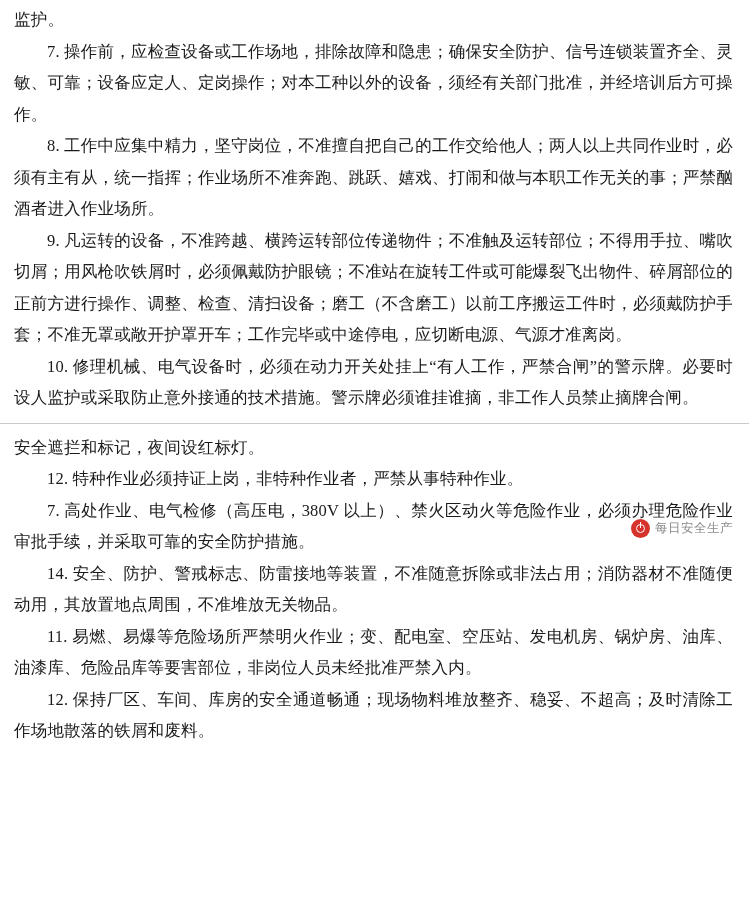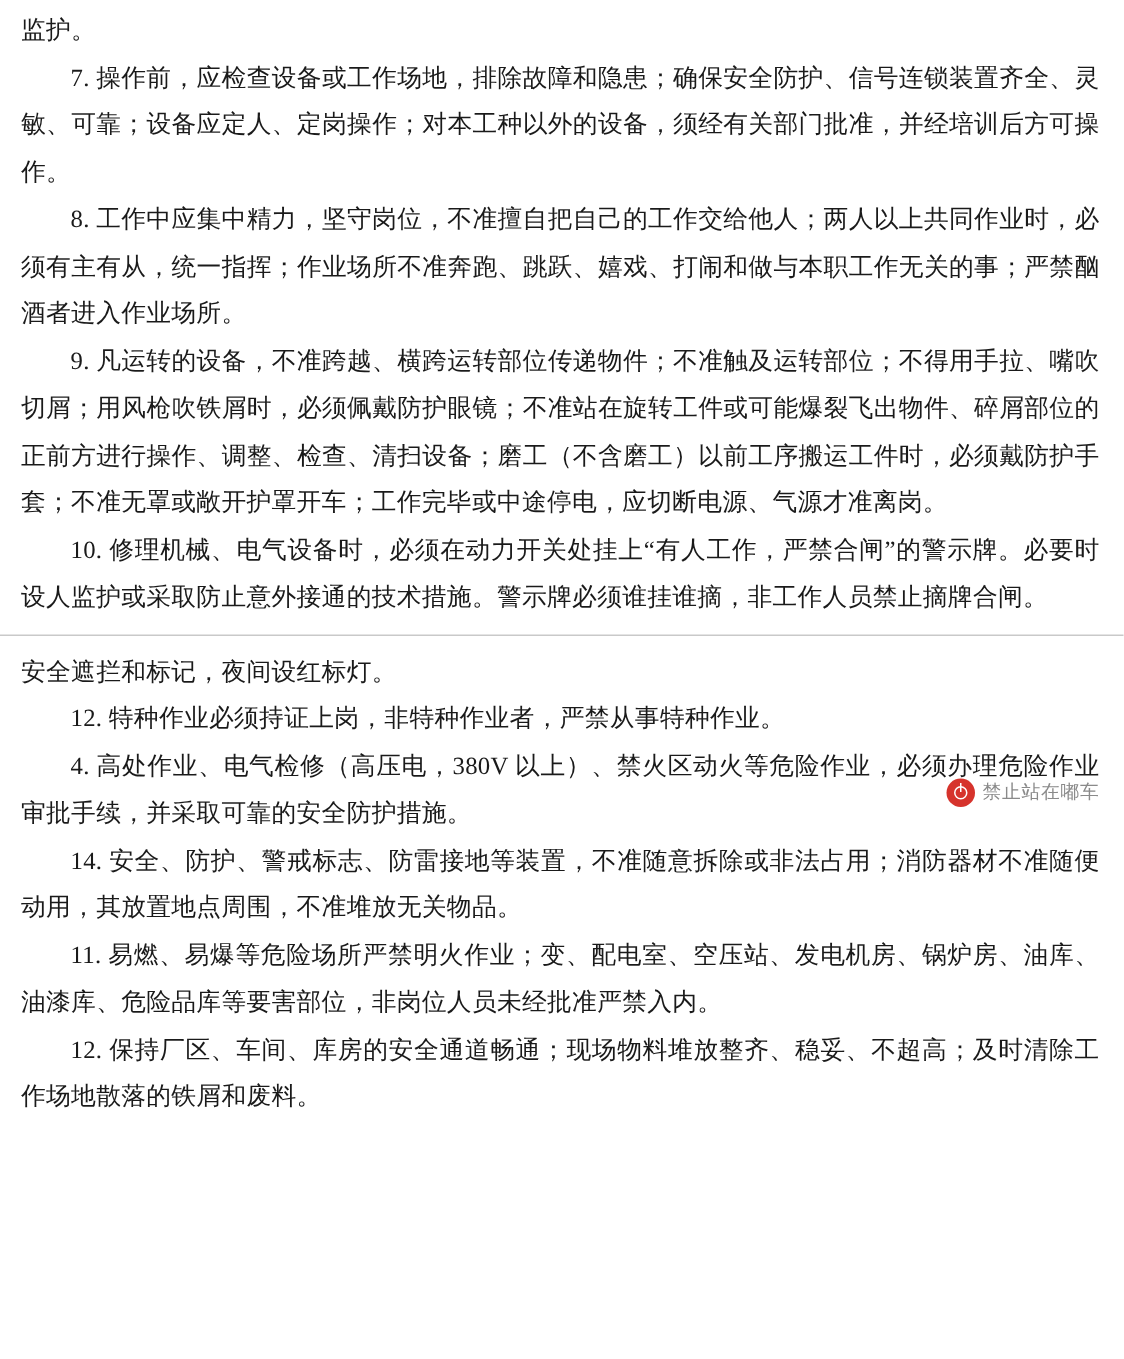--- a/index.html
+++ b/index.html
@@ -104,24 +104,24 @@
     <p class="para indent">8. 工作中应集中精力，坚守岗位，不准擅自把自己的工作交给他人；两人以上共同作业时，必须有主有从，统一指挥；作业场所不准奔跑、跳跃、嬉戏、打闹和做与本职工作无关的事；严禁酗酒者进入作业场所。</p>
     <p class="para indent">9. 凡运转的设备，不准跨越、横跨运转部位传递物件；不准触及运转部位；不得用手拉、嘴吹切屑；用风枪吹铁屑时，必须佩戴防护眼镜；不准站在旋转工件或可能爆裂飞出物件、碎屑部位的正前方进行操作、调整、检查、清扫设备；磨工（不含磨工）以前工序搬运工件时，必须戴防护手套；不准无罩或敞开护罩开车；工作完毕或中途停电，应切断电源、气源才准离岗。</p>
     <p class="para indent">10. 修理机械、电气设备时，必须在动力开关处挂上“有人工作，严禁合闸”的警示牌。必要时设人监护或采取防止意外接通的技术措施。警示牌必须谁挂谁摘，非工作人员禁止摘牌合闸。</p>
   </div>
 
   <div class="divider"></div>
 
   <div class="section">
     <p class="para">安全遮拦和标记，夜间设红标灯。</p>
     <p class="para indent">12. 特种作业必须持证上岗，非特种作业者，严禁从事特种作业。</p>
-    <p class="para indent">4. 高处作业、电气检修（高压电，380V 以上）、禁火区动火等危险作业，必须办理危险作业审批手续，并采取可靠的安全防护措施。</p>
+    <p class="para indent">7. 高处作业、电气检修（高压电，380V 以上）、禁火区动火等危险作业，必须办理危险作业审批手续，并采取可靠的安全防护措施。</p>
     <p class="para indent">14. 安全、防护、警戒标志、防雷接地等装置，不准随意拆除或非法占用；消防器材不准随便动用，其放置地点周围，不准堆放无关物品。</p>
     <p class="para indent">11. 易燃、易爆等危险场所严禁明火作业；变、配电室、空压站、发电机房、锅炉房、油库、油漆库、危险品库等要害部位，非岗位人员未经批准严禁入内。</p>
     <p class="para indent">12. 保持厂区、车间、库房的安全通道畅通；现场物料堆放整齐、稳妥、不超高；及时清除工作场地散落的铁屑和废料。</p>
   </div>
 
   <div class="wm">
     <span class="wm-circle"></span>
-    <span class="wm-text">禁止站在嘟车</span>
+    <span class="wm-text">每日安全生产</span>
   </div>
 
 </div>
 
 </body></html>

